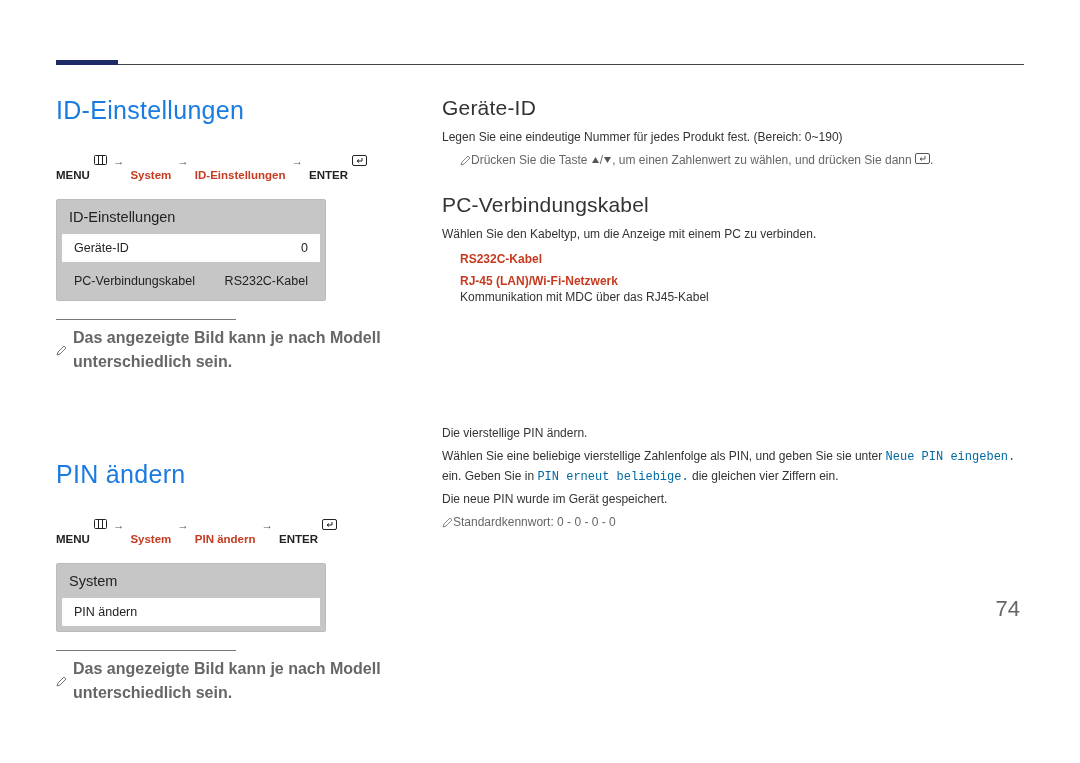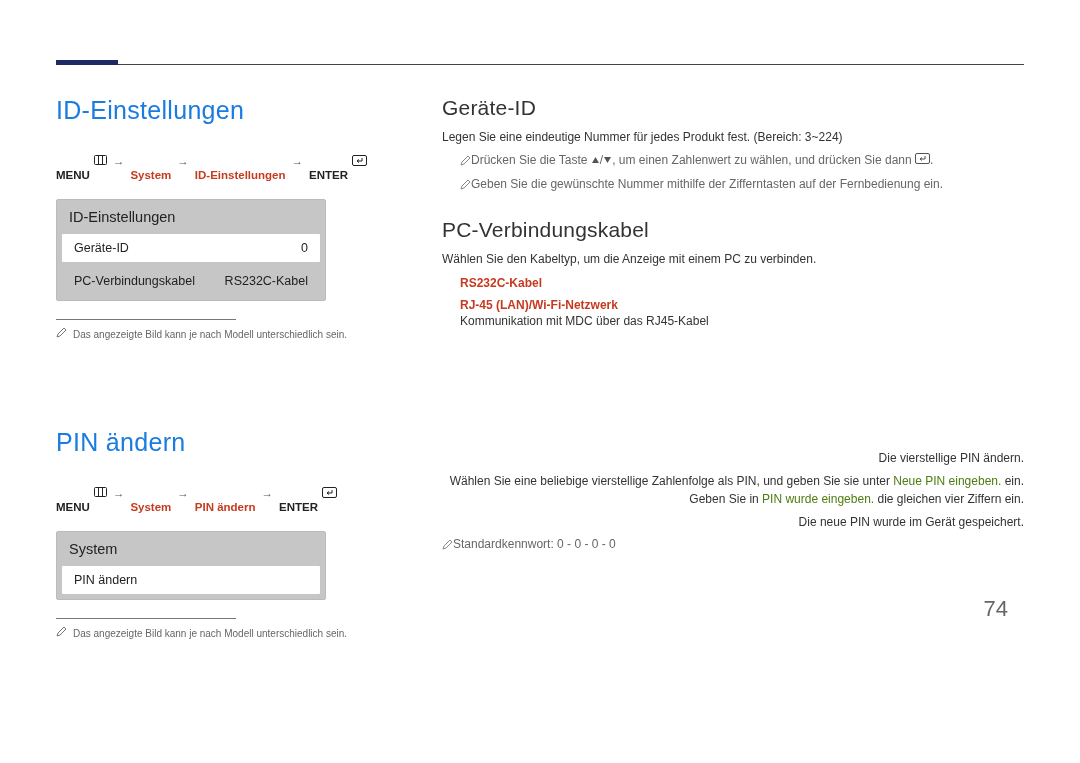--- a/index.html
+++ b/index.html
@@ -18,34 +18,34 @@
   .breadcrumb .bc-black { color: #222; }
   .icon-inline { display: inline-block; vertical-align: middle; }
   
   .osd { background: #c6c6c6; border: 1px solid #bbb; border-radius: 2px; width: 270px; margin-bottom: 10px; }
   .osd-header { background: #c6c6c6; padding: 9px 12px 9px 12px; font-size: 14.5px; color: #222; }
   .osd-row { display: flex; justify-content: space-between; align-items: center; padding: 7px 12px; font-size: 12.5px; color: #222; }
   .osd-row.selected { background: #fff; margin: 0 5px 5px 5px; border-radius: 1px; }
   .osd-row.plain { background: #c6c6c6; margin: 0 5px 5px 5px; }
   .osd-row .val { color: #222; }
   .hr-short { border: none; border-top: 1px solid #777; width: 180px; margin: 18px 0 6px 0; }
-  .footnote { display: flex; align-items: flex-end; gap: 6px; font-size: 10px; color: #666; line-height: 1.5; }
+  .footnote { display: flex; align-items: center; gap: 6px; font-size: 16px; color: #666; line-height: 1.5; font-weight: bold; }
   .pencil-icon { flex: 0 0 auto; margin-top: 1px; }
   
   h2.subhead { font-size: 21px; font-weight: 400; color: #333; letter-spacing: 0.2px; margin-bottom: 8px; }
   .body-text { font-size: 12px; color: #333; line-height: 1.55; margin-bottom: 4px; }
   .note-line { display: flex; align-items: flex-start; font-size: 12px; color: #666; line-height: 1.55; margin-bottom: 4px; padding-left: 18px; }
   .note-line .pencil-icon { margin-top: 2px; }
   .block2 { margin-top: 22px; }
   .def-list { padding-left: 18px; margin-top: 6px; }
   .def-term { font-size: 12px; font-weight: 600; color: #c63a1f; margin-top: 8px; }
   .def-desc { font-size: 12px; color: #333; line-height: 1.55; }
-  .right-pin-block { margin-top: 14px; text-align: right; }
-  .inline-red { color: #4d7c0f; font-weight: 400; }
-  .page-number { position: absolute; right: 72px; bottom: 16px; font-size: 22px; color: #666; font-weight: 300; }
+  .right-pin-block { margin-top: 14px; }
+  .inline-red { color: #0369a1; font-weight: 400; font-family: Liberation Mono, monospace; }
+  .page-number { position: absolute; right: 60px; bottom: 16px; font-size: 22px; color: #666; font-weight: 300; }
   .spacer-left { height: 86px; }
 </style>
 </head>
 <body>
 
 <div class="page">
   <div class="top-rule"></div>
   <div class="top-accent"></div>
 
   <div class="columns">
@@ -142,62 +142,54 @@
             </svg>
         </span>
         <span>Das angezeigte Bild kann je nach Modell unterschiedlich sein.</span>
       </div>
 
     </div>
 
     <div class="col-right">
 
       <h2 class="subhead">Geräte-ID</h2>
-      <p class="body-text">Legen Sie eine eindeutige Nummer für jedes Produkt fest. (Bereich: 3~224)</p>
+      <p class="body-text">Legen Sie eine eindeutige Nummer für jedes Produkt fest. (Bereich: 0~190)</p>
 
       <div class="note-line">
         <span class="pencil-icon">
           <svg width="11" height="11" viewBox="0 0 11 11">
               <path d="M1 10 L2 7 L8 1 L10 3 L4 9 Z" fill="none" stroke="#888" stroke-width="1"></path>
             </svg>
         </span>
         <span>
           <span>Drücken Sie die Taste </span><span class="icon-inline"><svg width="9" height="8" viewBox="0 0 9 8">
                 <path d="M4.5 1 L8 7 L1 7 Z" fill="#555"></path>
               </svg></span>/<span class="icon-inline"><svg width="9" height="8" viewBox="0 0 9 8">
                 <path d="M4.5 7 L1 1 L8 1 Z" fill="#555"></path>
               </svg></span><span>, um einen Zahlenwert zu wählen, und drücken Sie dann </span><span class="icon-inline"><svg width="15" height="11" viewBox="0 0 15 11">
                 <rect x="0.5" y="0.5" width="14" height="10" rx="1.5" fill="none" stroke="#555"></rect>
                 <path d="M10 3 L10 6 L5 6 M5 6 L7 4.5 M5 6 L7 7.5" fill="none" stroke="#555" stroke-width="1"></path>
               </svg></span><span>.</span>
         </span>
       </div>
-      <div class="note-line">
-        <span class="pencil-icon">
-          <svg width="11" height="11" viewBox="0 0 11 11">
-              <path d="M1 10 L2 7 L8 1 L10 3 L4 9 Z" fill="none" stroke="#888" stroke-width="1"></path>
-            </svg>
-        </span>
-        <span>Geben Sie die gewünschte Nummer mithilfe der Zifferntasten auf der Fernbedienung ein.</span>
-      </div>
 
       <div class="block2">
         <h2 class="subhead">PC-Verbindungskabel</h2>
         <p class="body-text">Wählen Sie den Kabeltyp, um die Anzeige mit einem PC zu verbinden.</p>
         <div class="def-list">
           <div class="def-term">RS232C-Kabel</div>
           <div class="def-term">RJ-45 (LAN)/Wi-Fi-Netzwerk</div>
           <div class="def-desc">Kommunikation mit MDC über das RJ45-Kabel</div>
         </div>
       </div>
 
       <div class="right-pin-block" style="margin-top:118px;">
         <p class="body-text">Die vierstellige PIN ändern.</p>
         <p class="body-text">
-          <span>Wählen Sie eine beliebige vierstellige Zahlenfolge als PIN, und geben Sie sie unter </span><span class="inline-red">Neue PIN eingeben.</span><span> ein. Geben Sie in </span><span class="inline-red">PIN wurde eingeben.</span><span> die gleichen vier Ziffern ein.</span>
+          <span>Wählen Sie eine beliebige vierstellige Zahlenfolge als PIN, und geben Sie sie unter </span><span class="inline-red">Neue PIN eingeben.</span><span> ein. Geben Sie in </span><span class="inline-red">PIN erneut beliebige.</span><span> die gleichen vier Ziffern ein.</span>
         </p>
         <p class="body-text">Die neue PIN wurde im Gerät gespeichert.</p>
         <div class="note-line" style="padding-left:0;">
           <span class="pencil-icon">
             <svg width="11" height="11" viewBox="0 0 11 11">
                 <path d="M1 10 L2 7 L8 1 L10 3 L4 9 Z" fill="none" stroke="#888" stroke-width="1"></path>
               </svg>
           </span>
           <span>Standardkennwort: 0 - 0 - 0 - 0</span>
         </div>

